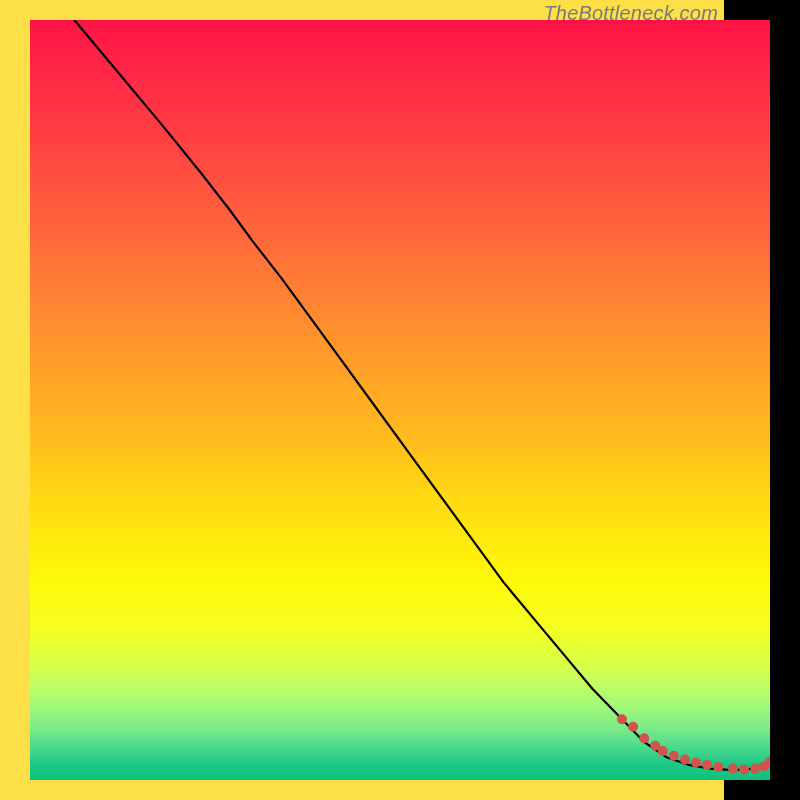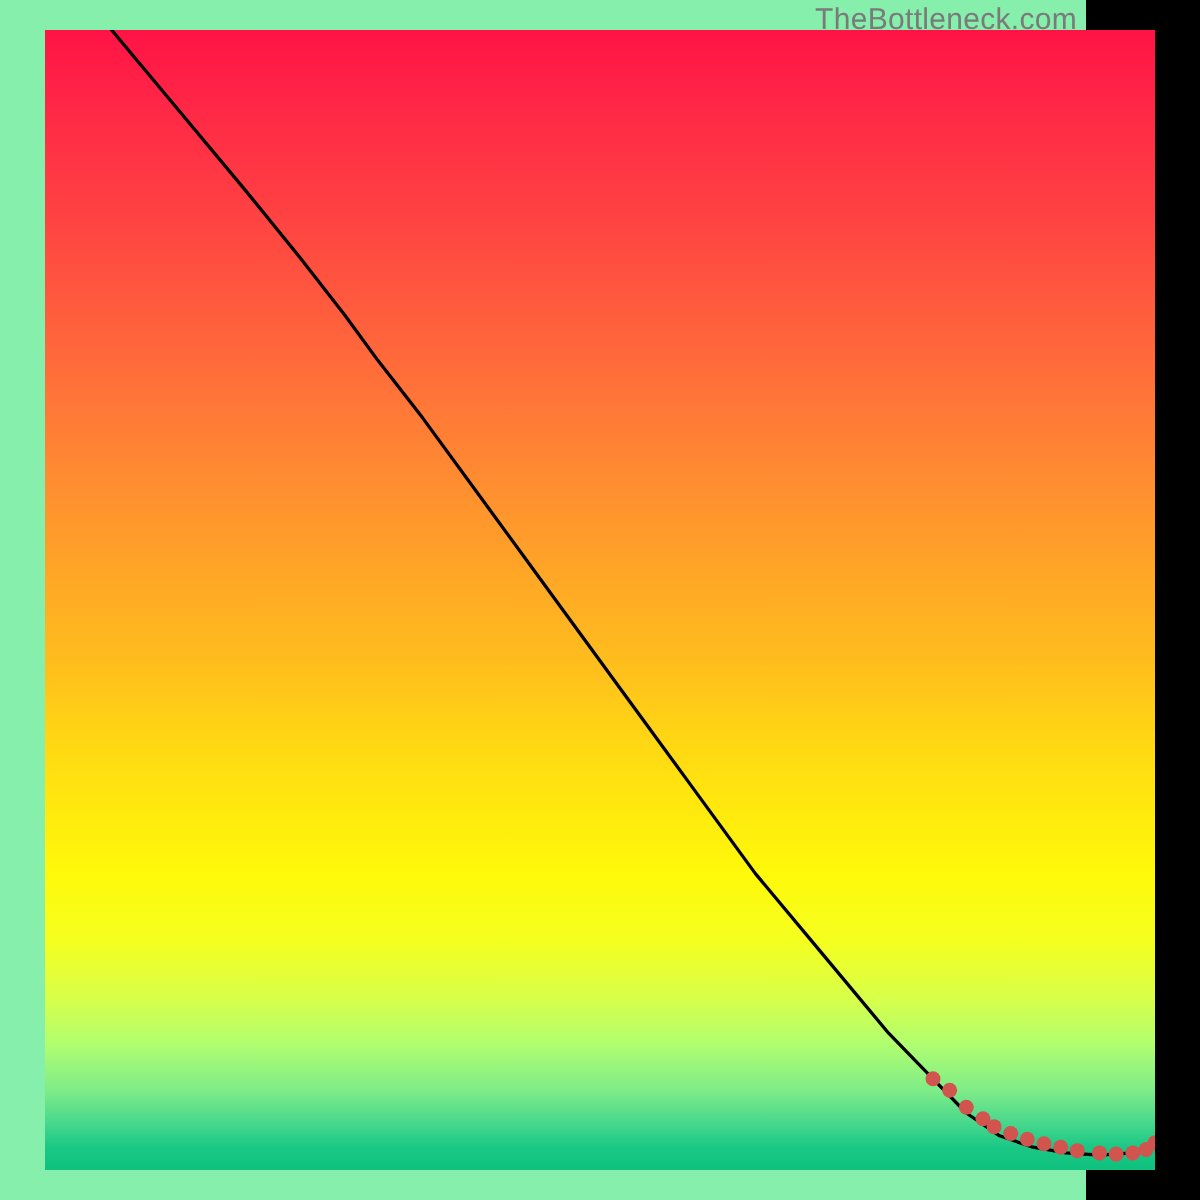--- a/index.html
+++ b/index.html
@@ -8,21 +8,22 @@
     width: 800px;
     height: 800px;
     background: #000;
     font-family: Arial, Helvetica, sans-serif;
     overflow: hidden;
   }
   .frame {
     position: relative;
     width: 724px;
     height: 800px;
-    background: #86efac;
+    background: #fde047;
+    font-style: italic;
   }
   .plot-area {
     position: absolute;
     left: 30px;
     top: 20px;
     width: 740px;
     height: 760px;
     
     background: linear-gradient(
       to bottom,

